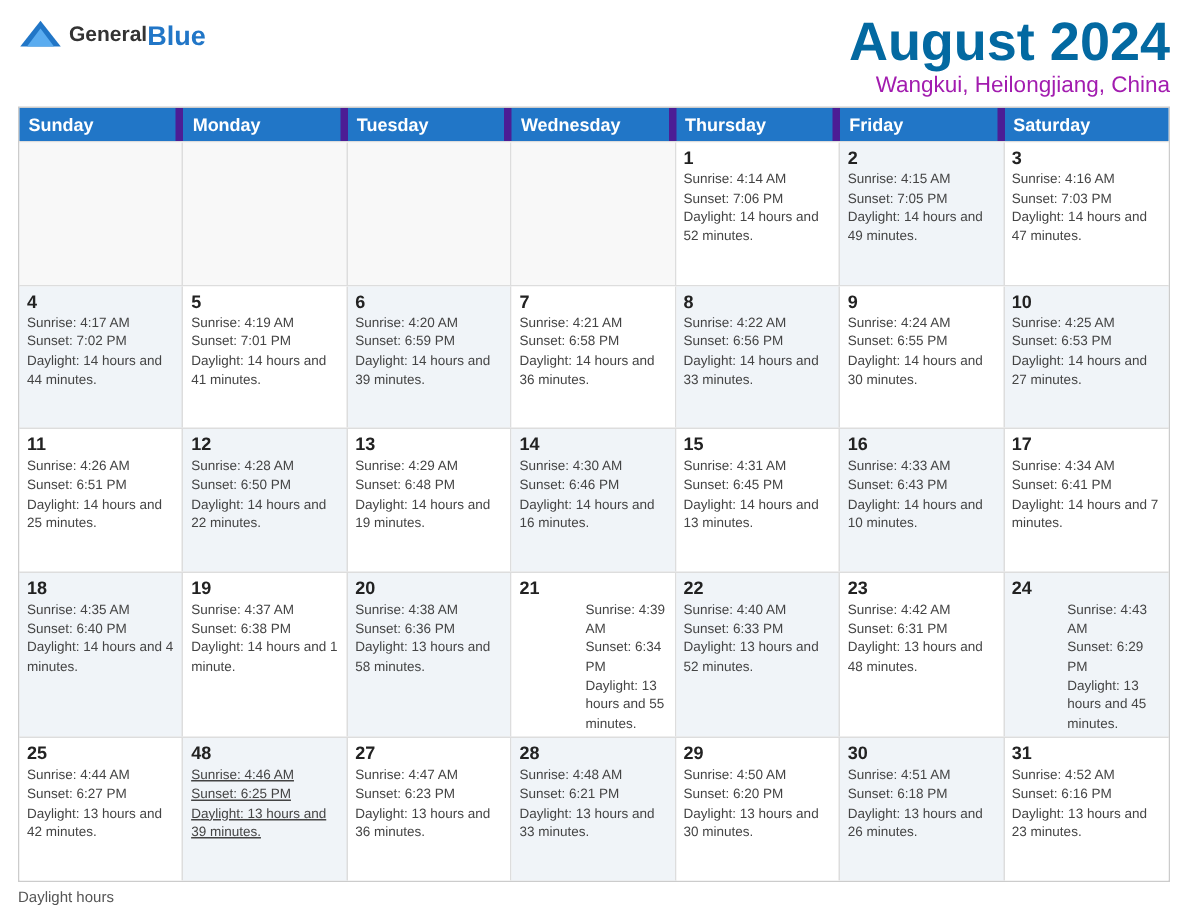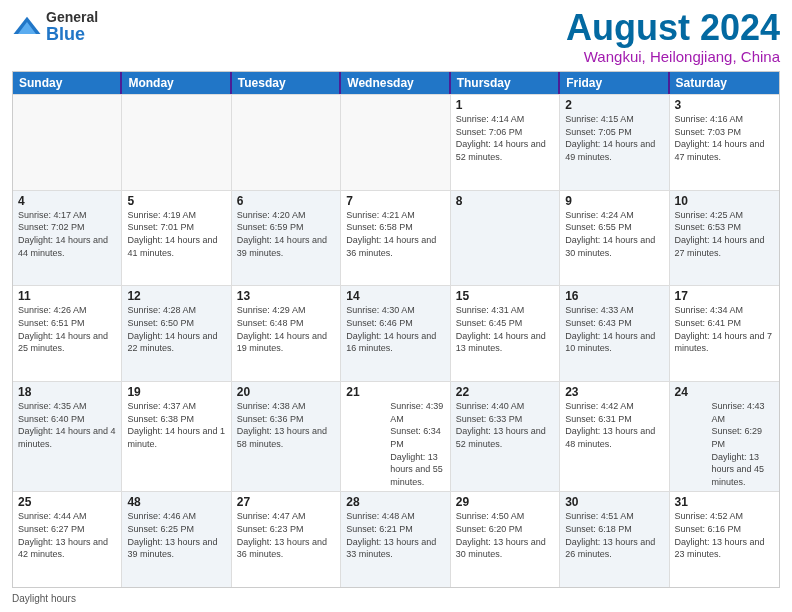--- a/index.html
+++ b/index.html
@@ -23,21 +23,21 @@
       align-items: flex-start;
       margin-bottom: 6px;
     }
     .logo {
       display: flex;
       align-items: center;
       gap: 4px;
     }
     .logo-text {
       display: flex;
-      flex-direction: column;
+      flex-direction: row;
       line-height: 1.1;
     }
     .logo-general {
       font-size: 14px;
       font-weight: bold;
       color: #333;
     }
     .logo-blue {
       font-size: 18px;
       font-weight: bold;
@@ -71,21 +71,21 @@
       display: grid;
       grid-template-columns: repeat(7, 1fr);
       background: #2176c7;
     }
     .cal-header-cell {
       color: #fff;
       font-size: 12px;
       font-weight: bold;
       padding: 4px 6px;
       text-align: left;
-      border-right: 2px solid #4c1d95;
+      border-right: 5px solid #4c1d95;
     }
     .cal-header-cell:last-child { border-right: none; }
     .cal-body {
       flex: 1;
       display: flex;
       flex-direction: column;
     }
     .cal-row {
       display: grid;
       grid-template-columns: repeat(7, 1fr);
@@ -198,20 +198,23 @@
 Daylight: 14 hours and 39 minutes.</div>
           </div>
           <div class="cal-cell">
             <span class="day-num">7</span>
             <div class="day-info" style="white-space: pre-line;">Sunrise: 4:21 AM
 Sunset: 6:58 PM
 Daylight: 14 hours and 36 minutes.</div>
           </div>
           <div class="cal-cell cal-cell-alt">
             <span class="day-num">8</span>
+            <div class="day-info" style="white-space: pre-line;">Sunrise: 4:22 AM
+Sunset: 6:56 PM
+Daylight: 14 hours and 33 minutes.</div>
           </div>
           <div class="cal-cell">
             <span class="day-num">9</span>
             <div class="day-info" style="white-space: pre-line;">Sunrise: 4:24 AM
 Sunset: 6:55 PM
 Daylight: 14 hours and 30 minutes.</div>
           </div>
           <div class="cal-cell cal-cell-alt">
             <span class="day-num">10</span>
             <div class="day-info" style="white-space: pre-line;">Sunrise: 4:25 AM
@@ -309,21 +312,21 @@
         </div>
         <div class="cal-row">
           <div class="cal-cell">
             <span class="day-num">25</span>
             <div class="day-info" style="white-space: pre-line;">Sunrise: 4:44 AM
 Sunset: 6:27 PM
 Daylight: 13 hours and 42 minutes.</div>
           </div>
           <div class="cal-cell cal-cell-alt">
             <span class="day-num">48</span>
-            <div class="day-info" style="white-space: pre-line;">Sunrise: 4:46 AM
+            <div class="day-info" style="white-space: pre-line; text-decoration: underline;">Sunrise: 4:46 AM
 Sunset: 6:25 PM
 Daylight: 13 hours and 39 minutes.</div>
           </div>
           <div class="cal-cell">
             <span class="day-num">27</span>
             <div class="day-info" style="white-space: pre-line;">Sunrise: 4:47 AM
 Sunset: 6:23 PM
 Daylight: 13 hours and 36 minutes.</div>
           </div>
           <div class="cal-cell cal-cell-alt">

